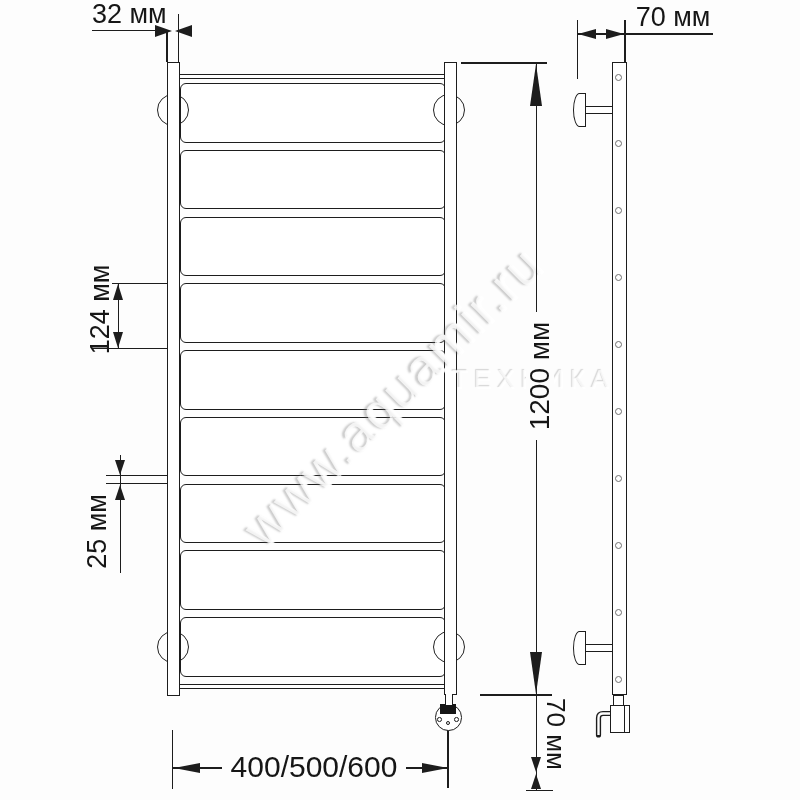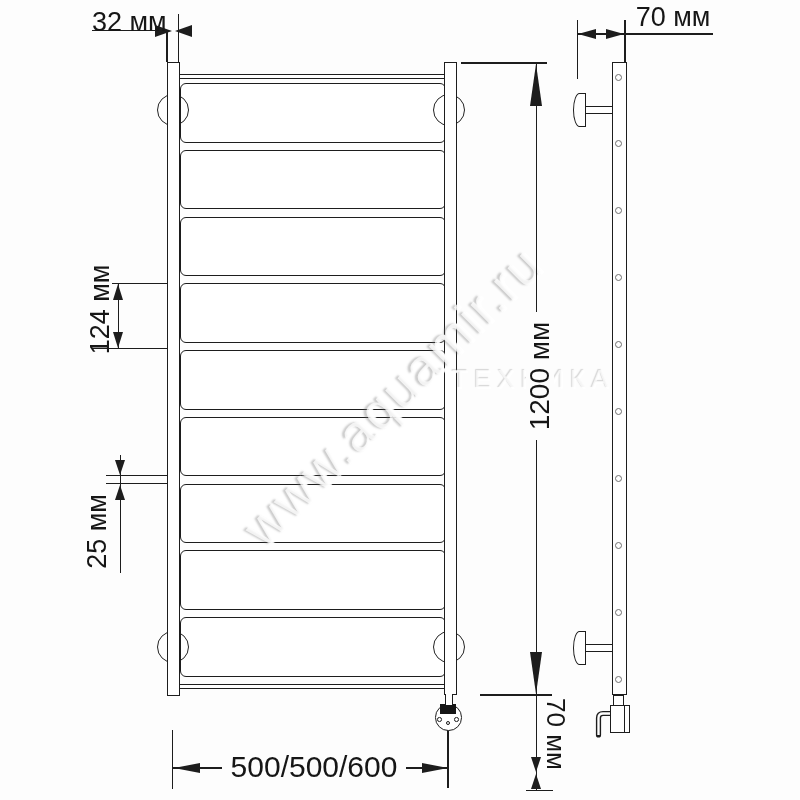--- a/index.html
+++ b/index.html
@@ -102,21 +102,21 @@
     <div class="abs" style="left:613px;top:694.5px;width:10.5px;height:11px;border:1.4px solid #1d1d1d;background:#fff;box-sizing:border-box;z-index:4;"></div>
     <div class="abs" style="left:609.5px;top:705px;width:20.5px;height:28px;border:1.7px solid #1d1d1d;background:#fff;box-sizing:border-box;z-index:3;"></div>
     <div class="ln" style="left:623.5px;top:706px;width:1.5px;height:26px;z-index:4;"></div>
     <svg class="abs" style="left:593px;top:704px;z-index:2;" width="24" height="40" viewBox="0 0 24 40">
       <path d="M18 9.5 L10 9.5 Q5.5 9.5 5.5 14 L5.5 31" fill="none" stroke="#1d1d1d" stroke-width="5.2" stroke-linecap="round"></path>
       <path d="M18 9.5 L10 9.5 Q5.5 9.5 5.5 14 L5.5 31" fill="none" stroke="#ffffff" stroke-width="2.4" stroke-linecap="butt"></path>
     </svg>
   </div>
 
   <div>
-    <div class="dimtxt" style="left:92px;top:9px;">32 мм</div>
+    <div class="dimtxt" style="left:92px;top:1px;">32 мм</div>
     <div class="ln" style="left:92px;top:29.8px;width:74px;height:1.7px;"></div>
     <div class="tri" style="left:155px;top:24.6px;border-top:6px solid transparent;border-bottom:6px solid transparent;border-left:17px solid #1d1d1d;"></div>
     <div class="tri" style="left:175px;top:24.6px;border-top:6px solid transparent;border-bottom:6px solid transparent;border-right:17px solid #1d1d1d;"></div>
     <div class="ln" style="left:166px;top:30px;width:1.6px;height:32px;"></div>
     <div class="ln" style="left:177.8px;top:13.5px;width:1.6px;height:48.5px;"></div>
   </div>
 
   <div>
     <div class="dimtxt" style="left:631px;top:4px;width:84px;">70 мм</div>
     <div class="ln" style="left:577px;top:33.4px;width:136px;height:1.7px;"></div>
@@ -159,16 +159,16 @@
     <div class="tri" style="left:531px;top:774px;border-left:5.5px solid transparent;border-right:5.5px solid transparent;border-bottom:15px solid #1d1d1d;"></div>
     <div class="ln" style="left:526px;top:789.5px;width:27px;height:1.6px;"></div>
     <div class="dimtxt rot-cw" style="left:510px;top:721px;width:92px;font-size:26px;">70 мм</div>
   </div>
 
   <div>
     <div class="ln" style="left:171.8px;top:730px;width:1.6px;height:59px;"></div>
     <div class="ln" style="left:173px;top:767.3px;width:276px;height:1.7px;"></div>
     <div class="tri" style="left:174px;top:762.5px;border-top:5.5px solid transparent;border-bottom:5.5px solid transparent;border-right:26px solid #1d1d1d;"></div>
     <div class="tri" style="left:422px;top:762.5px;border-top:5.5px solid transparent;border-bottom:5.5px solid transparent;border-left:26px solid #1d1d1d;"></div>
-    <div class="dimtxt bgw" style="left:222px;top:752px;width:178px;font-size:30px;">500/500/600</div>
+    <div class="dimtxt bgw" style="left:222px;top:752px;width:178px;font-size:30px;">400/500/600</div>
   </div>
 
 </div>
 
 </body></html>

